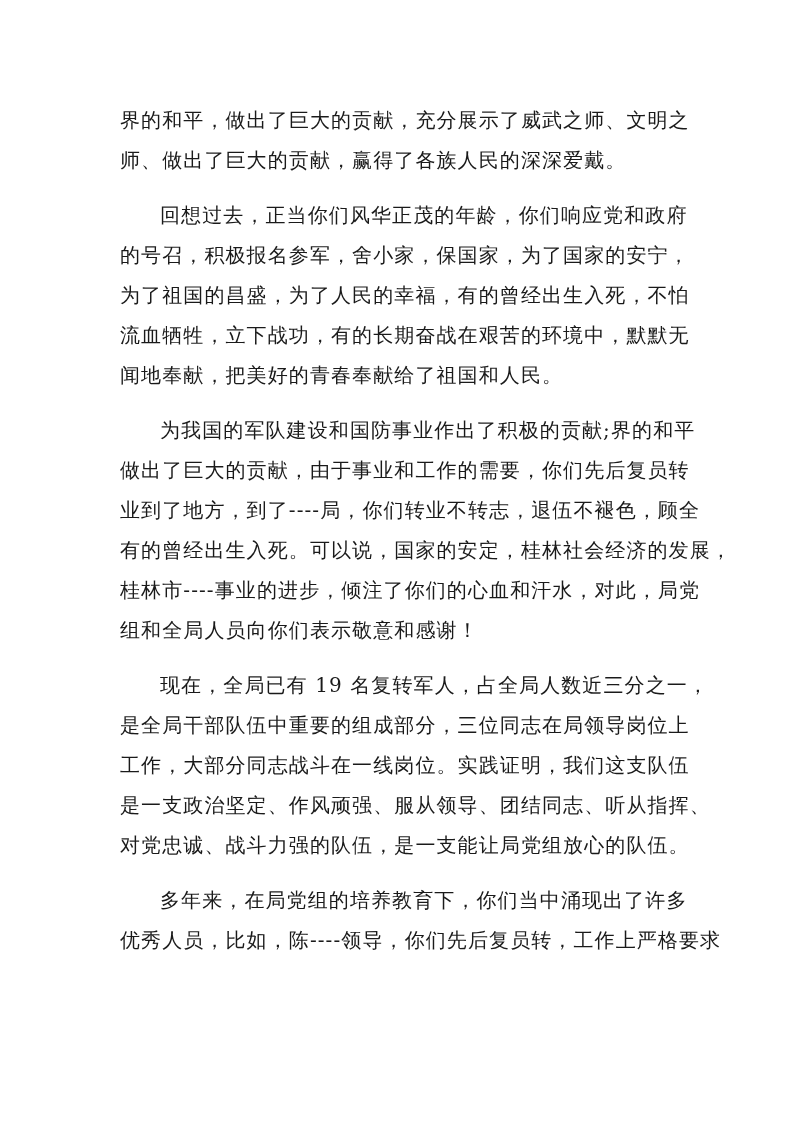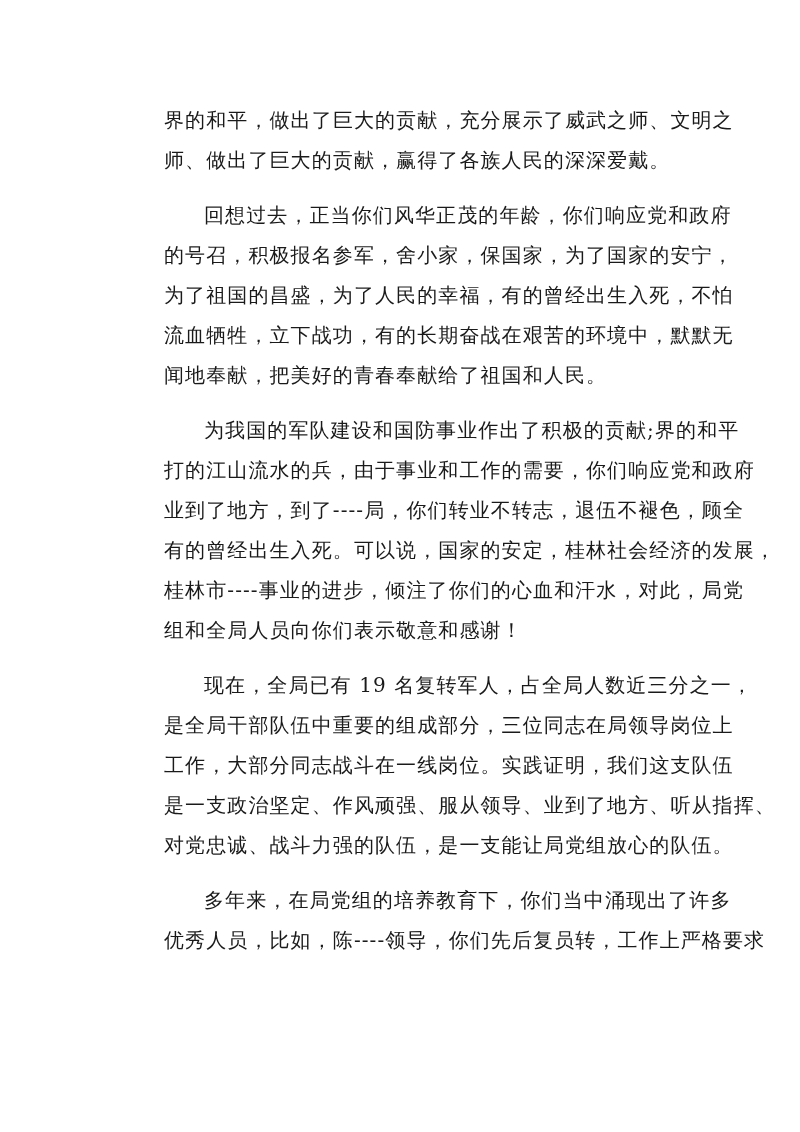--- a/index.html
+++ b/index.html
@@ -3,49 +3,49 @@
 <meta charset="utf-8">
 <style>
   html, body { margin: 0; padding: 0; background: #ffffff; }
   body { width: 800px; height: 1132px; overflow: hidden; position: relative; }
   .page {
     position: absolute; left: 120px; top: 100px; width: 560px;
     font-family: "DejaVu Serif", "Liberation Serif", serif;
     font-size: 20px; color: #1a1a1a;
   }
   .para { margin: 0 0 15px 0; line-height: 40px; text-align: justify; letter-spacing: 1.1px; }
-  .line { display: block; white-space: nowrap; margin-left: 44px; }
+  .line { display: block; white-space: nowrap; }
 </style>
 </head>
 <body>
 
 <div class="page">
   <div class="para">
     <span class="line">界的和平，做出了巨大的贡献，充分展示了威武之师、文明之</span>
     <span class="line">师、做出了巨大的贡献，赢得了各族人民的深深爱戴。</span>
   </div>
   <div class="para">
     <span class="line" style="padding-left:40px">回想过去，正当你们风华正茂的年龄，你们响应党和政府</span>
     <span class="line">的号召，积极报名参军，舍小家，保国家，为了国家的安宁，</span>
     <span class="line">为了祖国的昌盛，为了人民的幸福，有的曾经出生入死，不怕</span>
     <span class="line">流血牺牲，立下战功，有的长期奋战在艰苦的环境中，默默无</span>
     <span class="line">闻地奉献，把美好的青春奉献给了祖国和人民。</span>
   </div>
   <div class="para">
     <span class="line" style="padding-left:40px">为我国的军队建设和国防事业作出了积极的贡献;界的和平</span>
-    <span class="line">打的江山流水的兵，由于事业和工作的需要，你们响应党和政府</span>
+    <span class="line">做出了巨大的贡献，由于事业和工作的需要，你们先后复员转</span>
     <span class="line">业到了地方，到了----局，你们转业不转志，退伍不褪色，顾全</span>
     <span class="line">有的曾经出生入死。可以说，国家的安定，桂林社会经济的发展，</span>
     <span class="line">桂林市----事业的进步，倾注了你们的心血和汗水，对此，局党</span>
     <span class="line">组和全局人员向你们表示敬意和感谢！</span>
   </div>
   <div class="para">
     <span class="line" style="padding-left:40px">现在，全局已有 19 名复转军人，占全局人数近三分之一，</span>
     <span class="line">是全局干部队伍中重要的组成部分，三位同志在局领导岗位上</span>
     <span class="line">工作，大部分同志战斗在一线岗位。实践证明，我们这支队伍</span>
-    <span class="line">是一支政治坚定、作风顽强、服从领导、业到了地方、听从指挥、</span>
+    <span class="line">是一支政治坚定、作风顽强、服从领导、团结同志、听从指挥、</span>
     <span class="line">对党忠诚、战斗力强的队伍，是一支能让局党组放心的队伍。</span>
   </div>
   <div class="para">
     <span class="line" style="padding-left:40px">多年来，在局党组的培养教育下，你们当中涌现出了许多</span>
     <span class="line">优秀人员，比如，陈----领导，你们先后复员转，工作上严格要求</span>
   </div>
 </div>
 
 </body></html>

